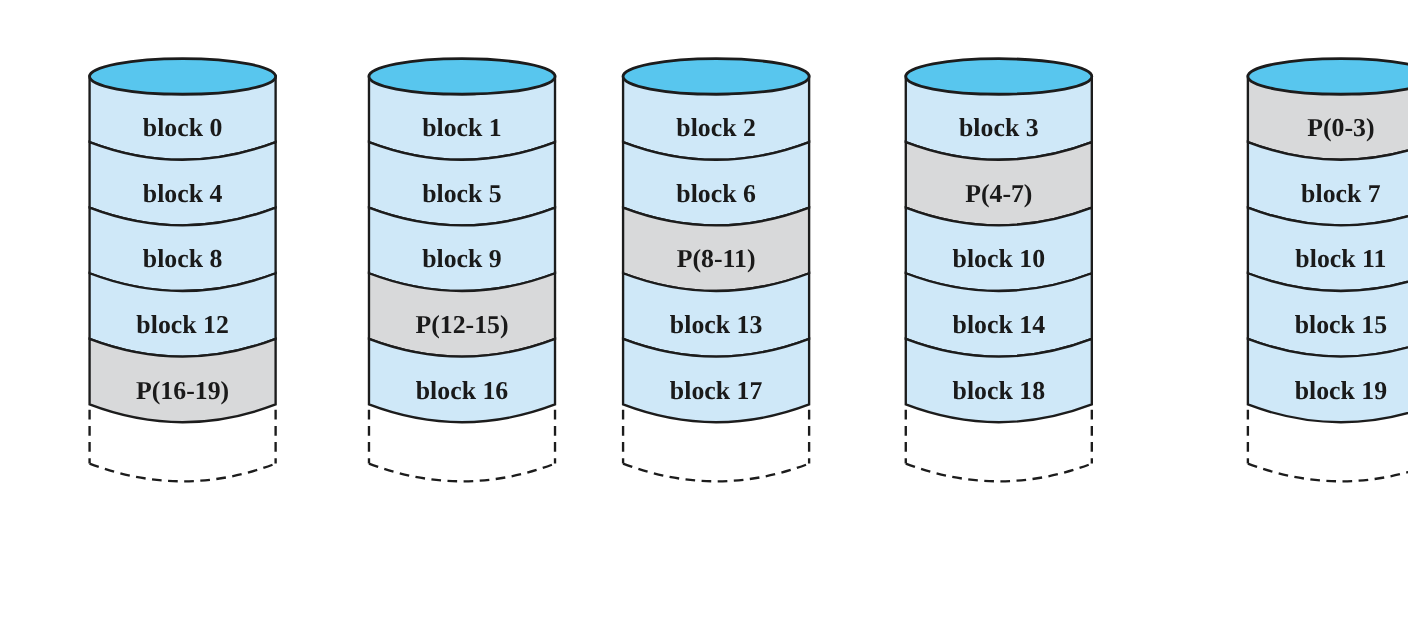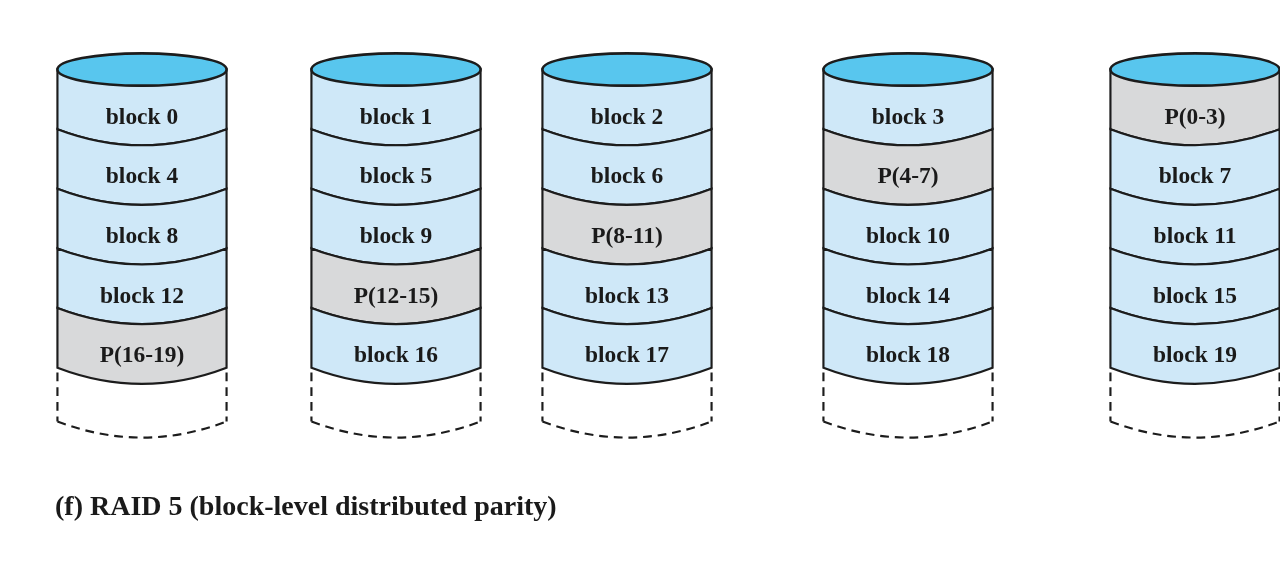--- a/index.html
+++ b/index.html
@@ -3,21 +3,21 @@
 <meta charset="utf-8">
 <style>
   html, body { margin: 0; padding: 0; }
   body {
     width: 1280px; height: 575px;
     background: var(--background, #ffffff);
     position: relative;
     font-family: "Liberation Serif", serif;
     overflow: hidden;
   }
-  .diagram { position: absolute; inset: 0; }
+  .diagram { position: absolute; inset: 0; margin-left: 24px; }
   .disk { position: absolute; top: 48px; width: 176px; height: 393px; }
   .disk svg { display: block; }
   .band { stroke: var(--outline, #1c1c1c); stroke-width: 2.2; }
   .band-data { fill: var(--data-band, #cfe8f8); }
   .band-parity { fill: var(--parity-band, #d8d9da); }
   .disk-top { fill: var(--disk-top, #58c6ee); stroke: var(--outline, #1c1c1c); stroke-width: 2.6; }
   .dashed { fill: none; stroke: var(--outline, #1c1c1c); stroke-width: 2.2; stroke-dasharray: 9 6; }
   .row-label {
     font-family: "Liberation Serif", serif;
     font-weight: bold; font-size: 24px;
@@ -86,21 +86,21 @@
       <path class="dashed" d="M176.5 332 L176.5 382"></path>
       <path class="dashed" d="M3.5 382 Q90 415 176.5 382"></path>
       <text class="row-label" x="90" y="77.5">block 2</text>
       <text class="row-label" x="90" y="138.5">block 6</text>
       <text class="row-label" x="90" y="199.5">P(8-11)</text>
       <text class="row-label" x="90" y="260.5">block 13</text>
       <text class="row-label" x="90" y="321.5">block 17</text>
     </svg>
   </div>
 
-  <div class="disk" style="left:820px">
+  <div class="disk" style="left:796px">
     <svg width="176" height="393" viewBox="0 0 180 402">
       <path class="band band-data" d="M3.5 22 Q90 55 176.5 22 L176.5 83 Q90 116 3.5 83 Z"></path>
       <path class="band band-parity" d="M3.5 83 Q90 116 176.5 83 L176.5 144 Q90 177 3.5 144 Z"></path>
       <path class="band band-data" d="M3.5 144 Q90 177 176.5 144 L176.5 205 Q90 238 3.5 205 Z"></path>
       <path class="band band-data" d="M3.5 205 Q90 238 176.5 205 L176.5 266 Q90 299 3.5 266 Z"></path>
       <path class="band band-data" d="M3.5 266 Q90 299 176.5 266 L176.5 327 Q90 360 3.5 327 Z"></path>
       <ellipse class="disk-top" cx="90" cy="22" rx="86.5" ry="16.5"></ellipse>
       <path class="dashed" d="M3.5 332 L3.5 382"></path>
       <path class="dashed" d="M176.5 332 L176.5 382"></path>
       <path class="dashed" d="M3.5 382 Q90 415 176.5 382"></path>
@@ -124,14 +124,13 @@
       <path class="dashed" d="M176.5 332 L176.5 382"></path>
       <path class="dashed" d="M3.5 382 Q90 415 176.5 382"></path>
       <text class="row-label" x="90" y="77.5">P(0-3)</text>
       <text class="row-label" x="90" y="138.5">block 7</text>
       <text class="row-label" x="90" y="199.5">block 11</text>
       <text class="row-label" x="90" y="260.5">block 15</text>
       <text class="row-label" x="90" y="321.5">block 19</text>
     </svg>
   </div>
 
-  <div class="caption">(f) RAID 5 (block-level distributed parity)</div>
 </div>
 
 </body></html>

